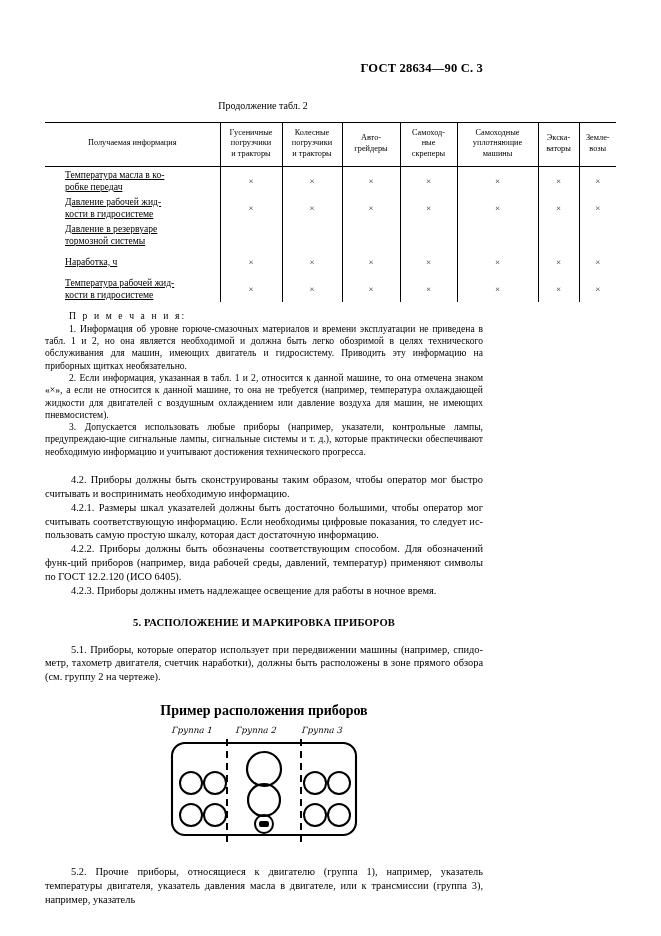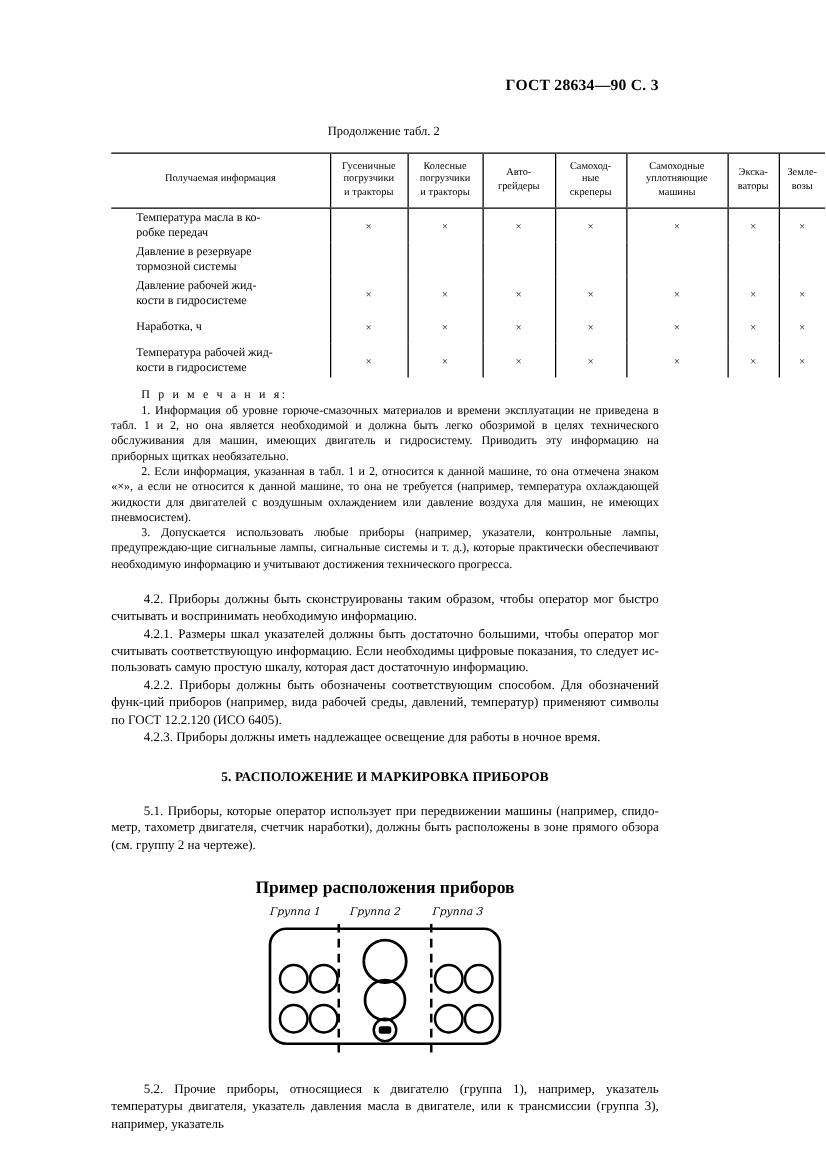--- a/index.html
+++ b/index.html
@@ -15,21 +15,20 @@
     color: #000000;
     overflow: hidden;
   }
   .page {
     position: absolute;
     left: 0; top: 0;
     width: 528px;
     height: 936px;
     box-sizing: border-box;
     padding: 0 45px;
-    margin-left: 44px;
   }
 
   
   .running-head {
     text-align: right;
     font-weight: bold;
     font-size: 12.5px;
     letter-spacing: 0.2px;
     padding-top: 62px;
     line-height: 1;
@@ -88,20 +87,21 @@
     font-size: 9.6px;
     line-height: 1.25;
     padding: 0 2px 0 0;
     text-align: justify;
     text-align-last: left;
   }
   table.gost tbody td.info .ind {
     display: block;
     text-indent: 20px;
     text-align: justify;
+    text-decoration: underline;
   }
   table.gost tbody td.info .ind:last-child { text-align: right; }
 
   
   table.gost .sep { border-left-width: 1.7px; }
 
   
   .notes {
     margin-top: 8px;
     font-size: 9.6px;
@@ -240,43 +240,43 @@
         <td class="mark">×</td>
         <td class="mark">×</td>
         <td class="mark">×</td>
         <td class="mark sep">×</td>
         <td class="mark sep">×</td>
         <td class="mark sep">×</td>
         <td class="mark">×</td>
       </tr>
       <tr>
         <td class="info">
+          <span class="ind">Давление рабочей жид-</span>
+          <span class="ind">кости в гидросистеме</span>
+        </td>
+        <td class="mark">×</td>
+        <td class="mark">×</td>
+        <td class="mark">×</td>
+        <td class="mark sep">×</td>
+        <td class="mark sep">×</td>
+        <td class="mark sep">×</td>
+        <td class="mark">×</td>
+      </tr>
+      <tr>
+        <td class="info">
           <span class="ind">Давление в резервуаре</span>
           <span class="ind">тормозной системы</span>
         </td>
         <td class="mark"></td>
         <td class="mark"></td>
         <td class="mark"></td>
         <td class="mark sep"></td>
         <td class="mark sep"></td>
         <td class="mark sep"></td>
         <td class="mark"></td>
-      </tr>
-      <tr>
-        <td class="info">
-          <span class="ind">Давление рабочей жид-</span>
-          <span class="ind">кости в гидросистеме</span>
-        </td>
-        <td class="mark">×</td>
-        <td class="mark">×</td>
-        <td class="mark">×</td>
-        <td class="mark sep">×</td>
-        <td class="mark sep">×</td>
-        <td class="mark sep">×</td>
-        <td class="mark">×</td>
       </tr>
       <tr>
         <td class="info">
           <span class="ind">Наработка, ч</span>
         </td>
         <td class="mark">×</td>
         <td class="mark">×</td>
         <td class="mark">×</td>
         <td class="mark sep">×</td>
         <td class="mark sep">×</td>

